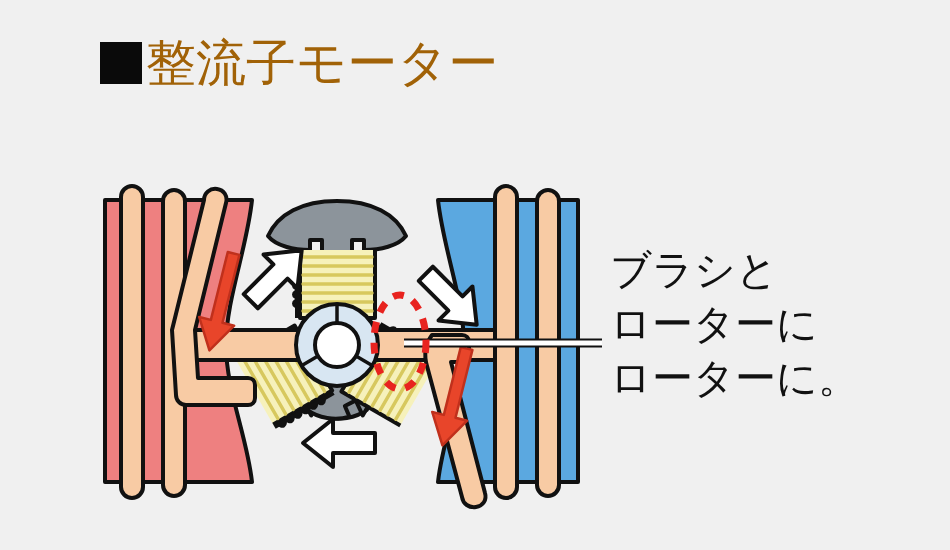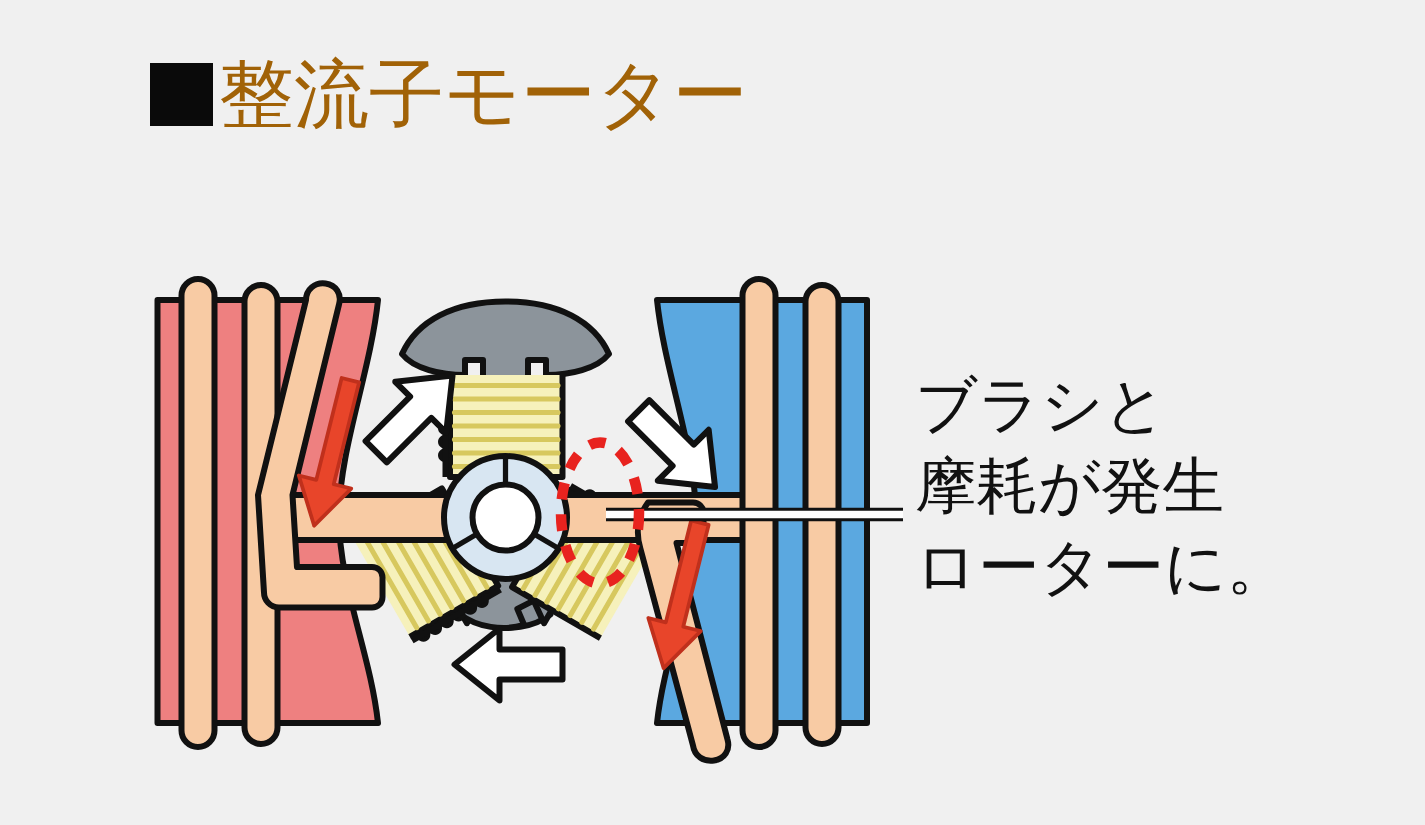--- a/index.html
+++ b/index.html
@@ -243,17 +243,17 @@
     </g>
 
     <g>
       <ellipse cx="400" cy="342" rx="26" ry="47" fill="none" stroke="#e8231f" stroke-width="7" stroke-dasharray="11 10" stroke-linecap="butt"></ellipse>
     </g>
 
   </svg>
 
   <div class="callout">
     <div>ブラシと</div>
-    <div>摩耗が発生</div>
+    <div>ローターに</div>
     <div>ローターに。</div>
   </div>
 
 </div>
 
 </body></html>

